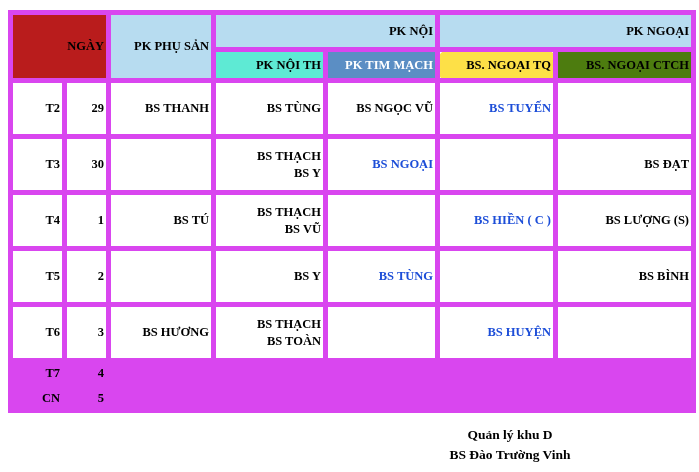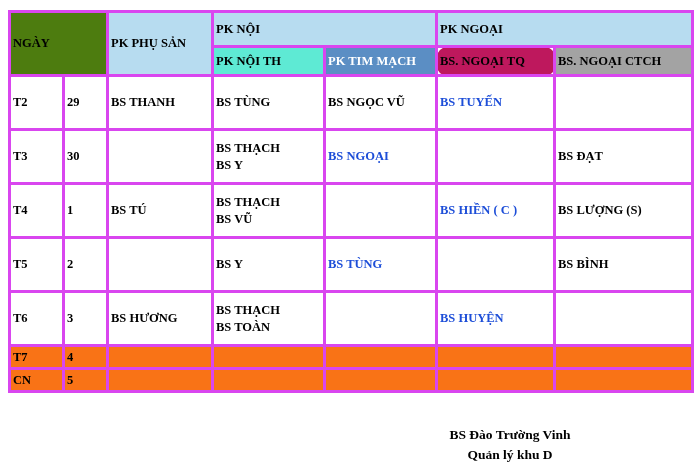--- a/index.html
+++ b/index.html
@@ -62,61 +62,61 @@
   }
 
   
   table.sched {
     border-collapse: collapse;
     width: 683px;
     margin-top: 4px;
     table-layout: fixed;
   }
   table.sched td, table.sched th {
-    border: 3px solid #d946ef;
-    text-align: left;
+    border: 5px solid #d946ef;
+    text-align: right;
     vertical-align: middle;
     font-size: 12.5px;
     font-weight: bold;
     padding: 2px 2px;
   }
   
   .hdr-blue {
     background: #b7dcf0;
   }
   .hdr-gray {
-    background: #4d7c0f;
+    background: #b91c1c;
   }
   .hdr-olive {
     background: #5eead4;
   }
   .hdr-steel {
     background: #5b8ec4;
     color: #ffffff;
     margin-left: 37px;
   }
   .hdr-rose {
-    background: #be185d;
+    background: #fde047;
     color: #000000;
     border-radius: 10px;
   }
   .hdr-tan {
-    background: #a3a3a3;
+    background: #4d7c0f;
     font-family: Liberation Serif, serif;
   }
   .hdr-row1 td { height: 28px; font-size: 13px; }
   .hdr-row2 td { height: 22px; font-size: 12.5px; }
 
   .body-row td { height: 47px; }
   .red { color: #1d4ed8; }
   .cell-two-lines { line-height: 1.35; }
 
   .weekend-row td {
     height: 16px;
-    background: #f97316;
+    background: #d946ef;
     font-size: 12.5px;
   }
 
   .footer-sign {
     position: absolute;
     left: 330px;
     top: 425px;
     width: 360px;
     text-align: center;
     font-size: 13.5px;
@@ -229,17 +229,17 @@
         <td></td>
         <td></td>
         <td></td>
         <td></td>
         <td></td>
       </tr>
     </tbody>
   </table>
 
   <div class="footer-sign">
+    <div>Quản lý khu D</div>
     <div>BS Đào Trường Vinh</div>
-    <div>Quản lý khu D</div>
   </div>
 
 </div>
 
 </body></html>

